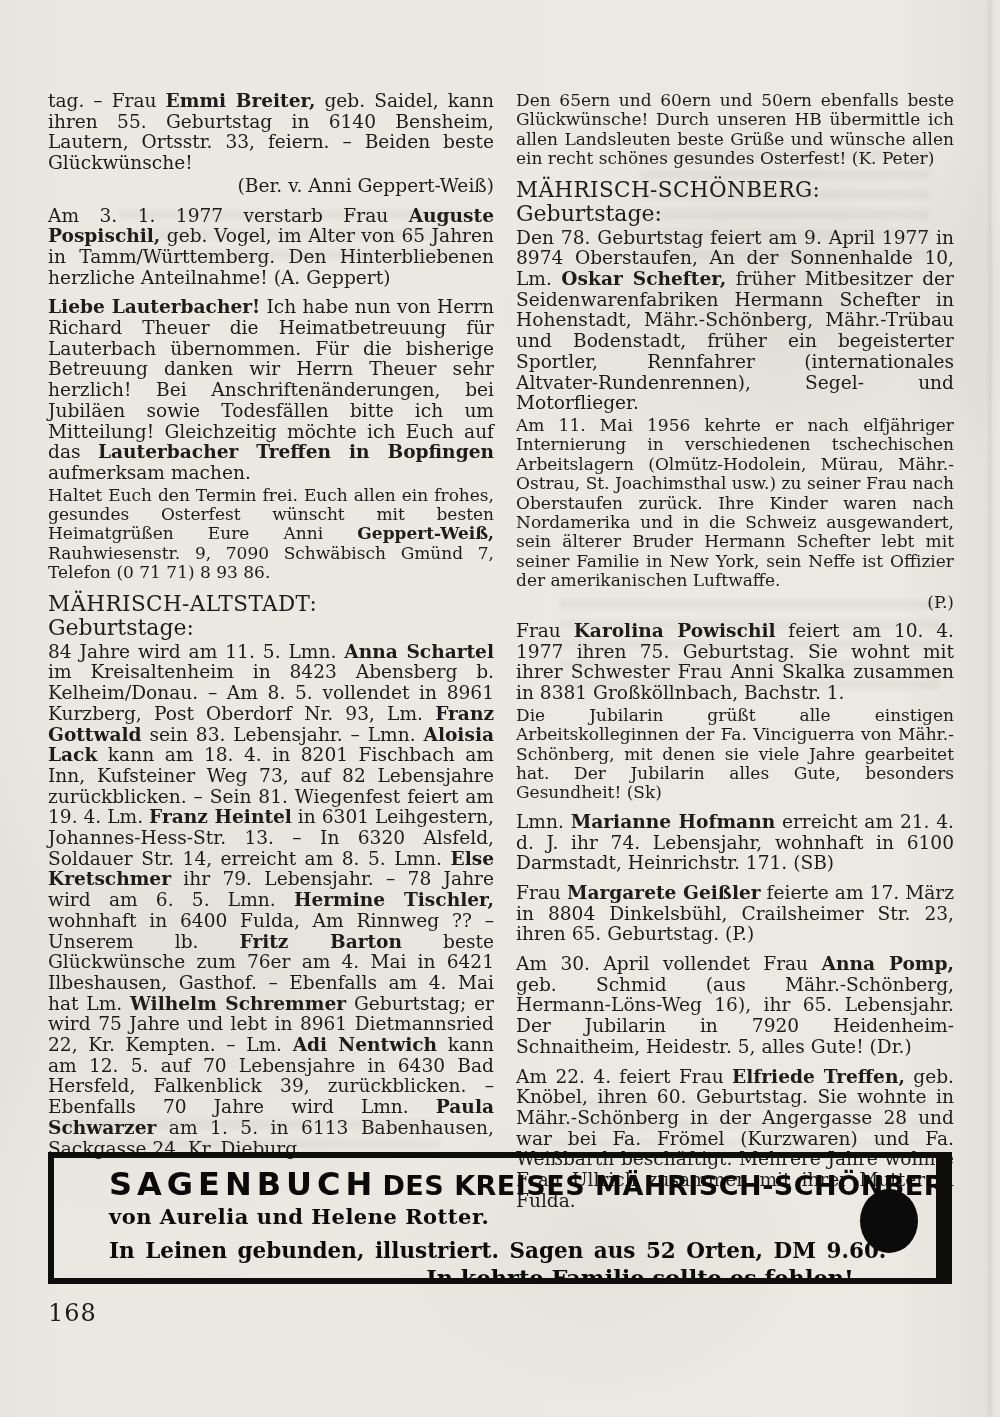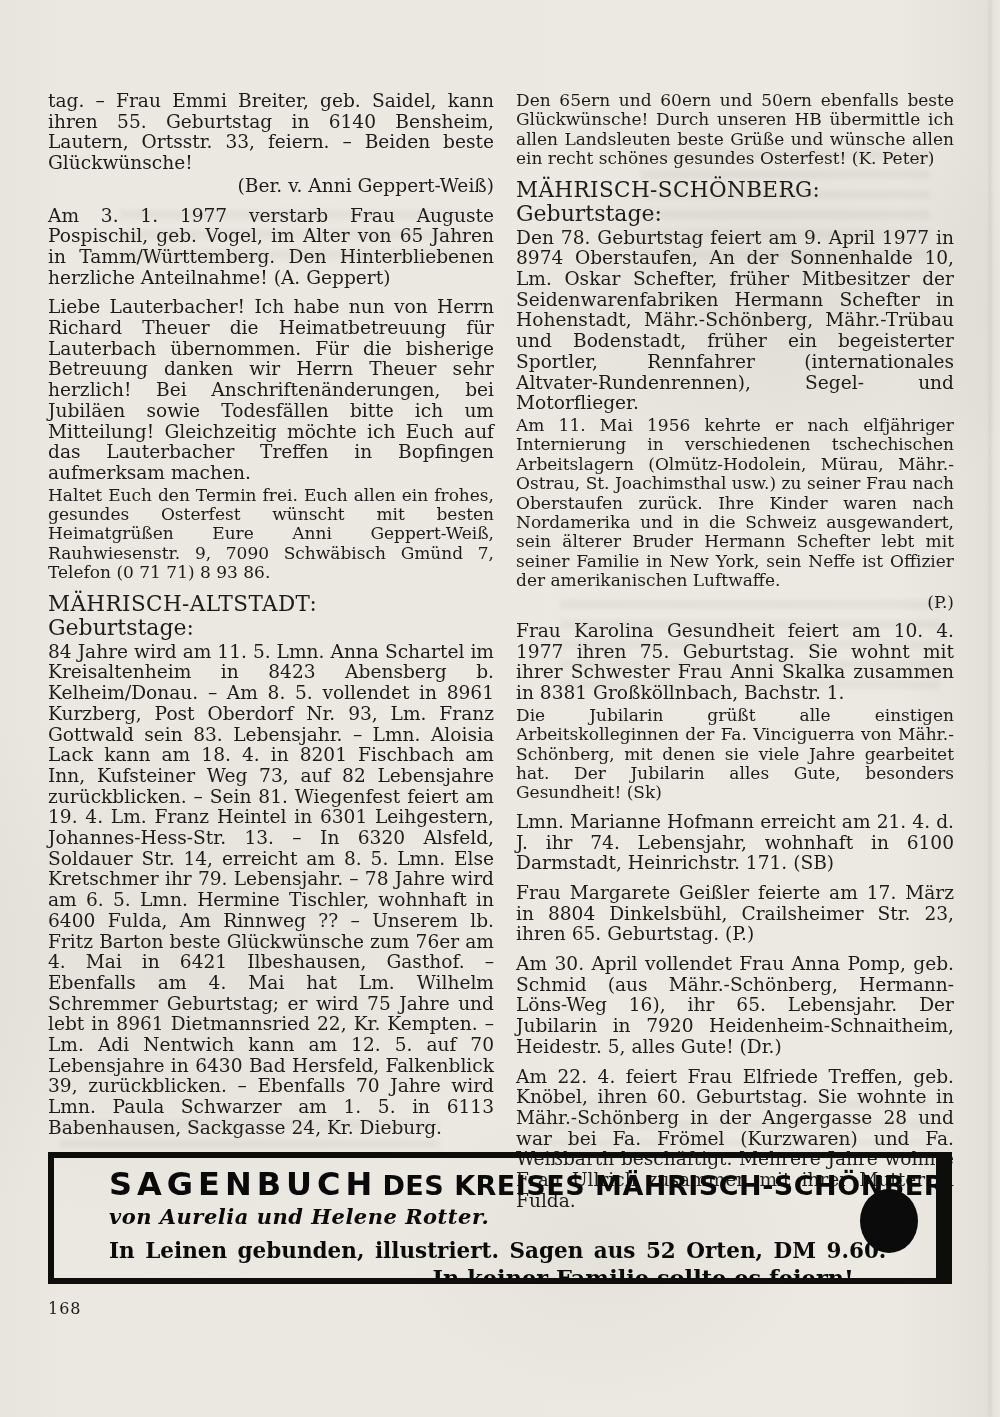--- a/index.html
+++ b/index.html
@@ -49,21 +49,21 @@
   .p-tight { margin-bottom: 2px !important; }
   .p-byline { text-align: right; }
   .p-heading {
     font-weight: normal; font-size: 21.5px; line-height: 24px;
     letter-spacing: .4px; margin: 9px 0 1px 0 !important;
   }
   .p-subheading {
     font-weight: normal; font-size: 22px; line-height: 22px;
     margin: 0 0 3px 0 !important;
   }
-  .col b { font-weight: normal; }
+  .col b { font-weight: bold; }
 
   .ad {
     position: absolute;
     left: 48px; top: 1152px;
     width: 904px; height: 132px;
     box-sizing: border-box;
     border: 6px solid #0d0d0c;
     border-right-width: 16px;
     padding: 7px 0 0 55px;
     overflow: hidden;
@@ -74,41 +74,40 @@
     font-family: "DejaVu Sans", sans-serif;
     font-weight: bold; font-size: 32px; letter-spacing: 5px;
   }
   .ad-title-rest {
     font-family: "DejaVu Sans", sans-serif;
     font-weight: bold; font-size: 27px; letter-spacing: .5px;
   }
   .ad-authors {
     font-weight: bold; font-size: 21px; letter-spacing: .5px;
     margin: 1px 0 9px 0;
-    font-style: italic;
   }
   .ad-details {
     font-weight: bold; font-size: 21.5px; word-spacing: 3px;
     margin: 0 0 2px 0;
   }
   .ad-slogan {
     font-weight: bold; font-size: 22.5px;
     text-align: right; padding-right: 82px;
   }
   .ad-dot {
     position: absolute;
     right: 18px; top: 31px;
     width: 58px; height: 64px;
     background: #0b0b0b;
     border-radius: 50%;
   }
   .pagenum {
     position: absolute;
     left: 48px; top: 1299px;
-    font-size: 16px; letter-spacing: 1px;
+    font-size: 24px; letter-spacing: 1px;
   }
   .crease {
     position: absolute;
     top: 0; right: 8px; width: 4px; height: 100%;
     background: linear-gradient(90deg, rgba(0,0,0,0), rgba(140,135,125,.18), rgba(0,0,0,0));
     filter: blur(1px);
   }
 </style>
 </head>
 <body>
@@ -133,35 +132,35 @@
         <p class="p-subheading">Geburtstage:</p>
         <p class="p-body">84 Jahre wird am 11. 5. Lmn. <b>Anna Schartel</b> im Kreisaltenheim in 8423 Abensberg b. Kelheim/Donau. – Am 8. 5. vollendet in 8961 Kurzberg, Post Oberdorf Nr. 93, Lm. <b>Franz Gottwald</b> sein 83. Lebensjahr. – Lmn. <b>Aloisia Lack</b> kann am 18. 4. in 8201 Fischbach am Inn, Kufsteiner Weg 73, auf 82 Lebensjahre zurückblicken. – Sein 81. Wiegenfest feiert am 19. 4. Lm. <b>Franz Heintel</b> in 6301 Leihgestern, Johannes-Hess-Str. 13. – In 6320 Alsfeld, Soldauer Str. 14, erreicht am 8. 5. Lmn. <b>Else Kretschmer</b> ihr 79. Lebensjahr. – 78 Jahre wird am 6. 5. Lmn. <b>Hermine Tischler,</b> wohnhaft in 6400 Fulda, Am Rinnweg ?? – Unserem lb. <b>Fritz Barton</b> beste Glückwünsche zum 76er am 4. Mai in 6421 Ilbeshausen, Gasthof. – Ebenfalls am 4. Mai hat Lm. <b>Wilhelm Schremmer</b> Geburtstag; er wird 75 Jahre und lebt in 8961 Dietmannsried 22, Kr. Kempten. – Lm. <b>Adi Nentwich</b> kann am 12. 5. auf 70 Lebensjahre in 6430 Bad Hersfeld, Falkenblick 39, zurückblicken. – Ebenfalls 70 Jahre wird Lmn. <b>Paula Schwarzer</b> am 1. 5. in 6113 Babenhausen, Sackgasse 24, Kr. Dieburg.</p>
       </div>
     <div class="col right">
         <p class="p-small">Den 65ern und 60ern und 50ern ebenfalls beste Glückwünsche! Durch unseren HB übermittle ich allen Landsleuten beste Grüße und wünsche allen ein recht schönes gesundes Osterfest! (K. Peter)</p>
         <p class="p-heading">MÄHRISCH-SCHÖNBERG:</p>
         <p class="p-subheading">Geburtstage:</p>
         <p class="p-body p-tight">Den 78. Geburtstag feiert am 9. April 1977 in 8974 Oberstaufen, An der Sonnenhalde 10, Lm. <b>Oskar Schefter,</b> früher Mitbesitzer der Seidenwarenfabriken Hermann Schefter in Hohenstadt, Mähr.-Schönberg, Mähr.-Trübau und Bodenstadt, früher ein begeisterter Sportler, Rennfahrer (internationales Altvater-Rundenrennen), Segel- und Motorflieger.</p>
         <p class="p-small p-tight">Am 11. Mai 1956 kehrte er nach elfjähriger Internierung in verschiedenen tschechischen Arbeitslagern (Olmütz-Hodolein, Mürau, Mähr.-Ostrau, St. Joachimsthal usw.) zu seiner Frau nach Oberstaufen zurück. Ihre Kinder waren nach Nordamerika und in die Schweiz ausgewandert, sein älterer Bruder Hermann Schefter lebt mit seiner Familie in New York, sein Neffe ist Offizier der amerikanischen Luftwaffe.</p>
         <p class="p-small p-byline">(P.)</p>
-        <p class="p-body p-tight">Frau <b>Karolina Gesundheit</b> feiert am 10. 4. 1977 ihren 75. Geburtstag. Sie wohnt mit ihrer Schwester Frau Anni Skalka zusammen in 8381 Großköllnbach, Bachstr. 1.</p>
+        <p class="p-body p-tight">Frau <b>Karolina Powischil</b> feiert am 10. 4. 1977 ihren 75. Geburtstag. Sie wohnt mit ihrer Schwester Frau Anni Skalka zusammen in 8381 Großköllnbach, Bachstr. 1.</p>
         <p class="p-small">Die Jubilarin grüßt alle einstigen Arbeitskolleginnen der Fa. Vinciguerra von Mähr.-Schönberg, mit denen sie viele Jahre gearbeitet hat. Der Jubilarin alles Gute, besonders Gesundheit! (Sk)</p>
         <p class="p-body">Lmn. <b>Marianne Hofmann</b> erreicht am 21. 4. d. J. ihr 74. Lebensjahr, wohnhaft in 6100 Darmstadt, Heinrichstr. 171. (SB)</p>
         <p class="p-body">Frau <b>Margarete Geißler</b> feierte am 17. März in 8804 Dinkelsbühl, Crailsheimer Str. 23, ihren 65. Geburtstag. (P.)</p>
         <p class="p-body">Am 30. April vollendet Frau <b>Anna Pomp,</b> geb. Schmid (aus Mähr.-Schönberg, Hermann-Löns-Weg 16), ihr 65. Lebensjahr. Der Jubilarin in 7920 Heidenheim-Schnaitheim, Heidestr. 5, alles Gute! (Dr.)</p>
         <p class="p-body">Am 22. 4. feiert Frau <b>Elfriede Treffen,</b> geb. Knöbel, ihren 60. Geburtstag. Sie wohnte in Mähr.-Schönberg in der Angergasse 28 und war bei Fa. Frömel (Kurzwaren) und Fa. Weißbarth beschäftigt. Mehrere Jahre wohnte Frau Ullrich zusammen mit ihrer Mutter in Fulda.</p>
       </div>
   </div>
 
   <div class="ad">
     <div class="ad-line1">
       <span class="ad-title">SAGENBUCH</span>
       <span class="ad-title-rest">DES KREISES MÄHRISCH-SCHÖNBERG</span>
     </div>
     <div class="ad-authors">von Aurelia und Helene Rotter.</div>
     <div class="ad-details">In Leinen gebunden, illustriert. Sagen aus 52 Orten, DM 9.60.</div>
-    <div class="ad-slogan">In keiner Familie sollte es feiern!</div>
+    <div class="ad-slogan">In kehrte Familie sollte es fehlen!</div>
     <div class="ad-dot"></div>
   </div>
 
   <div class="pagenum">168</div>
 
 </div>
 
 </body></html>

